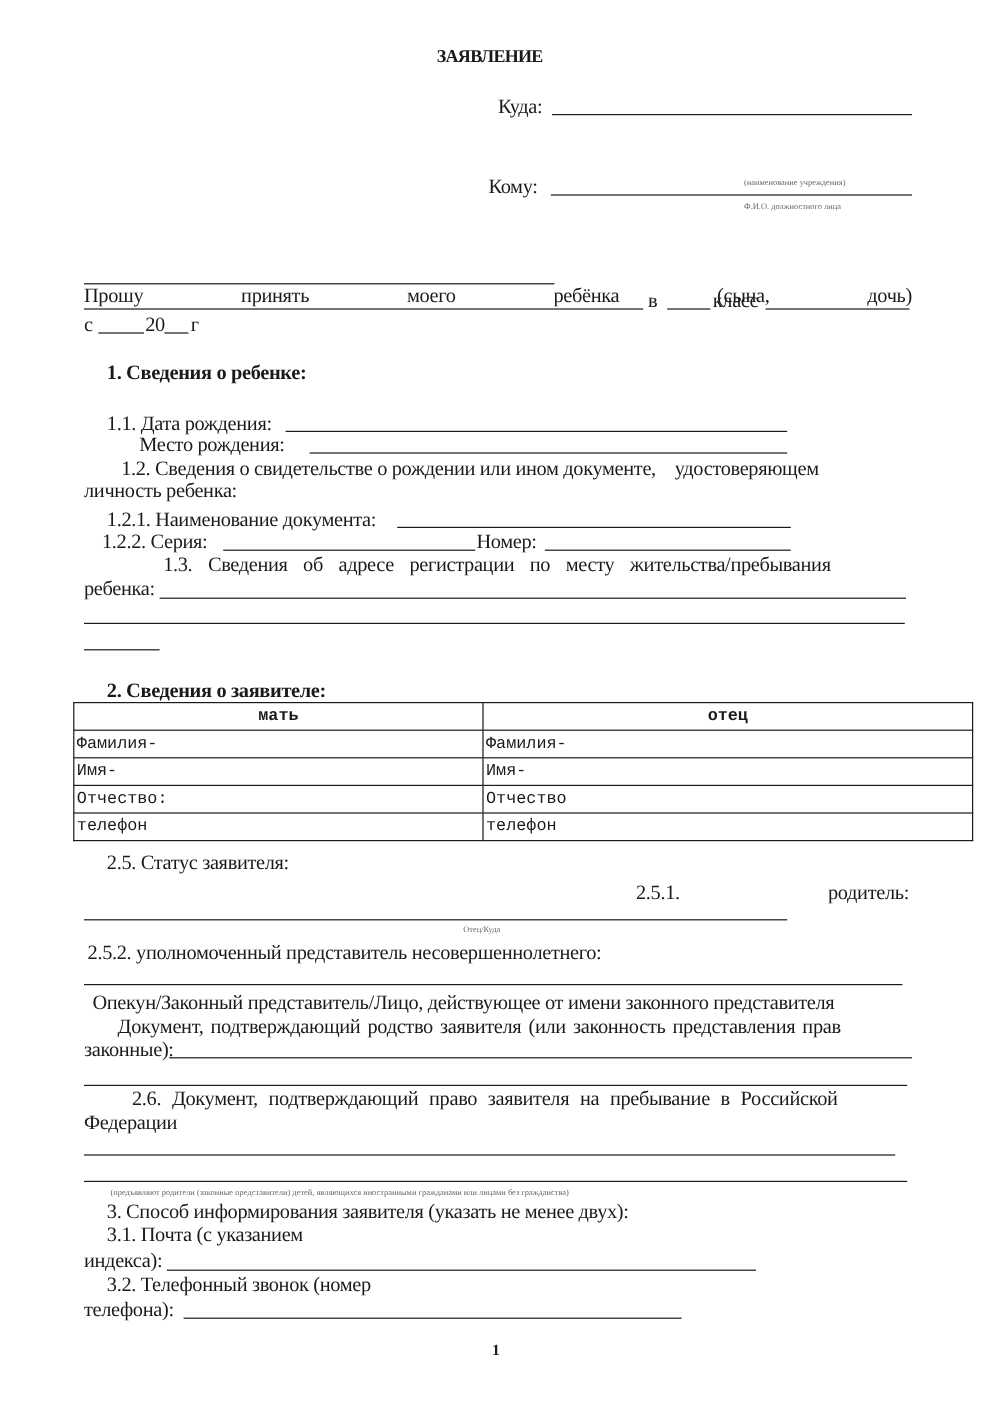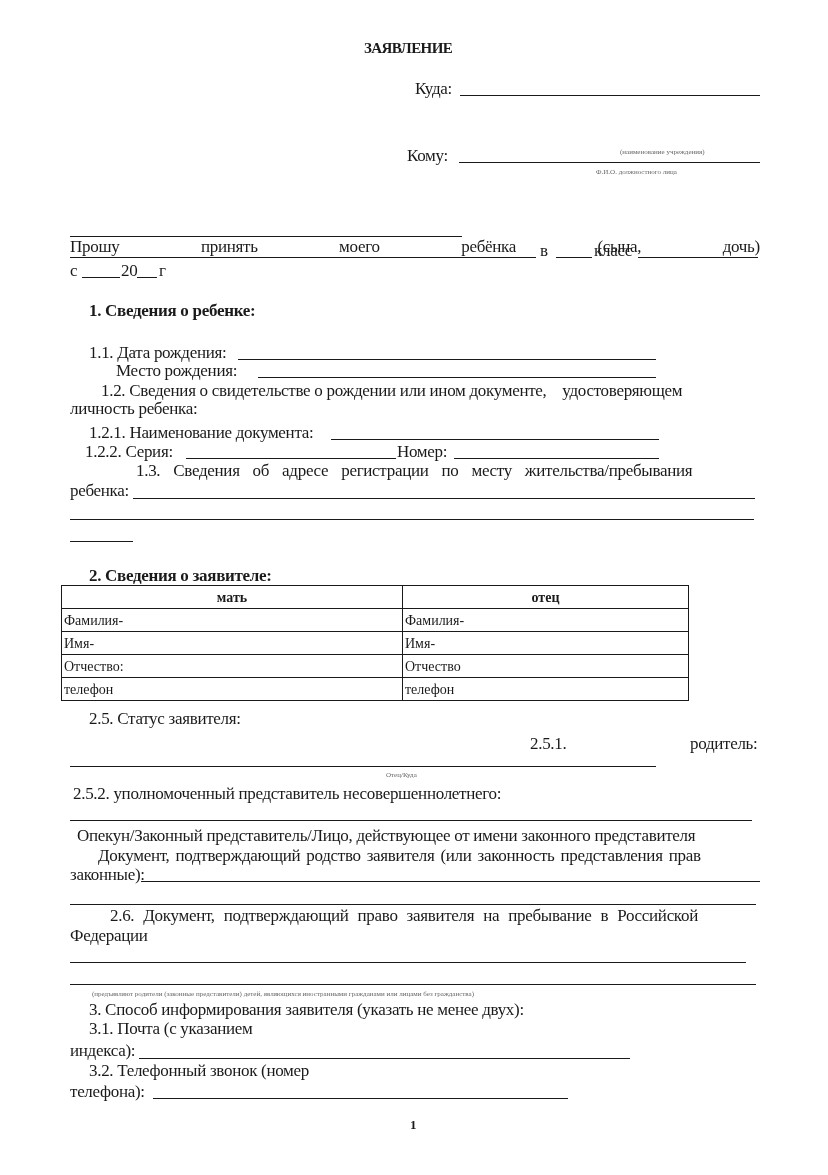--- a/index.html
+++ b/index.html
@@ -5,40 +5,40 @@
   html, body { margin:0; padding:0; background:#ffffff; }
   body { width:828px; height:1175px; position:relative; overflow:hidden;
          font-family:"Liberation Serif", "DejaVu Serif", serif; color:#1a1a1a; }
   .abs { position:absolute; white-space:nowrap; }
   .t { font-size:17px; line-height:17px; letter-spacing:-0.3px; }
   .ln { position:absolute; border-bottom:1.5px solid #1a1a1a; height:0; }
   .tiny { font-size:7px; color:#666; letter-spacing:0; }
   .bold { font-weight:bold; }
   .title { font-size:15px; font-weight:bold; letter-spacing:-0.6px; }
   .just { display:flex; justify-content:space-between; }
-  table.app { position:absolute; left:61px; top:585px; width:628px; border-collapse:collapse;
-              font-family:Liberation Serif, serif; font-size:14px; }
+  table.app { position:absolute; left:61px; top:585px; width:750px; border-collapse:collapse;
+              font-family:Liberation Mono, monospace; font-size:14px; }
   table.app td, table.app th { border:1.5px solid #1a1a1a; height:22px; padding:0 2px;
                                text-align:left; font-weight:normal; line-height:21px; }
   table.app th { text-align:center; font-weight:bold; }
   table.app td.c1, table.app th.c1 { width:336px; }
   .pgnum { font-size:13px; font-weight:bold; }
 </style>
 </head>
 <body>
 
 <div class="abs title" style="left:364px; top:40px;">ЗАЯВЛЕНИЕ</div>
 
 <div class="abs t" style="left:415px; top:80px;">Куда:</div>
 <div class="ln" style="left:460px; top:95px; width:300px;"></div>
 <div class="abs tiny" style="left:620px; top:117px;margin-top:31px;">(наименование учреждения)</div>
 
 <div class="abs t" style="left:407px; top:147px;">Кому:</div>
 <div class="ln" style="left:459px; top:162px; width:301px;"></div>
-<div class="abs tiny" style="left:596px; top:168px;">Ф.И.О. должностного лица</div>
+<div class="abs tiny" style="left:620px; top:168px;">Ф.И.О. должностного лица</div>
 
 <div class="abs t just" style="left:70px; top:198px; width:690px;margin-top:40px;">
   <span>Прошу</span>
   <span>принять</span>
   <span>моего</span>
   <span>ребёнка</span>
   <span>(сына,</span>
   <span>дочь)</span>
 </div>
 <div class="ln" style="left:70px; top:236px; width:392px;"></div>

